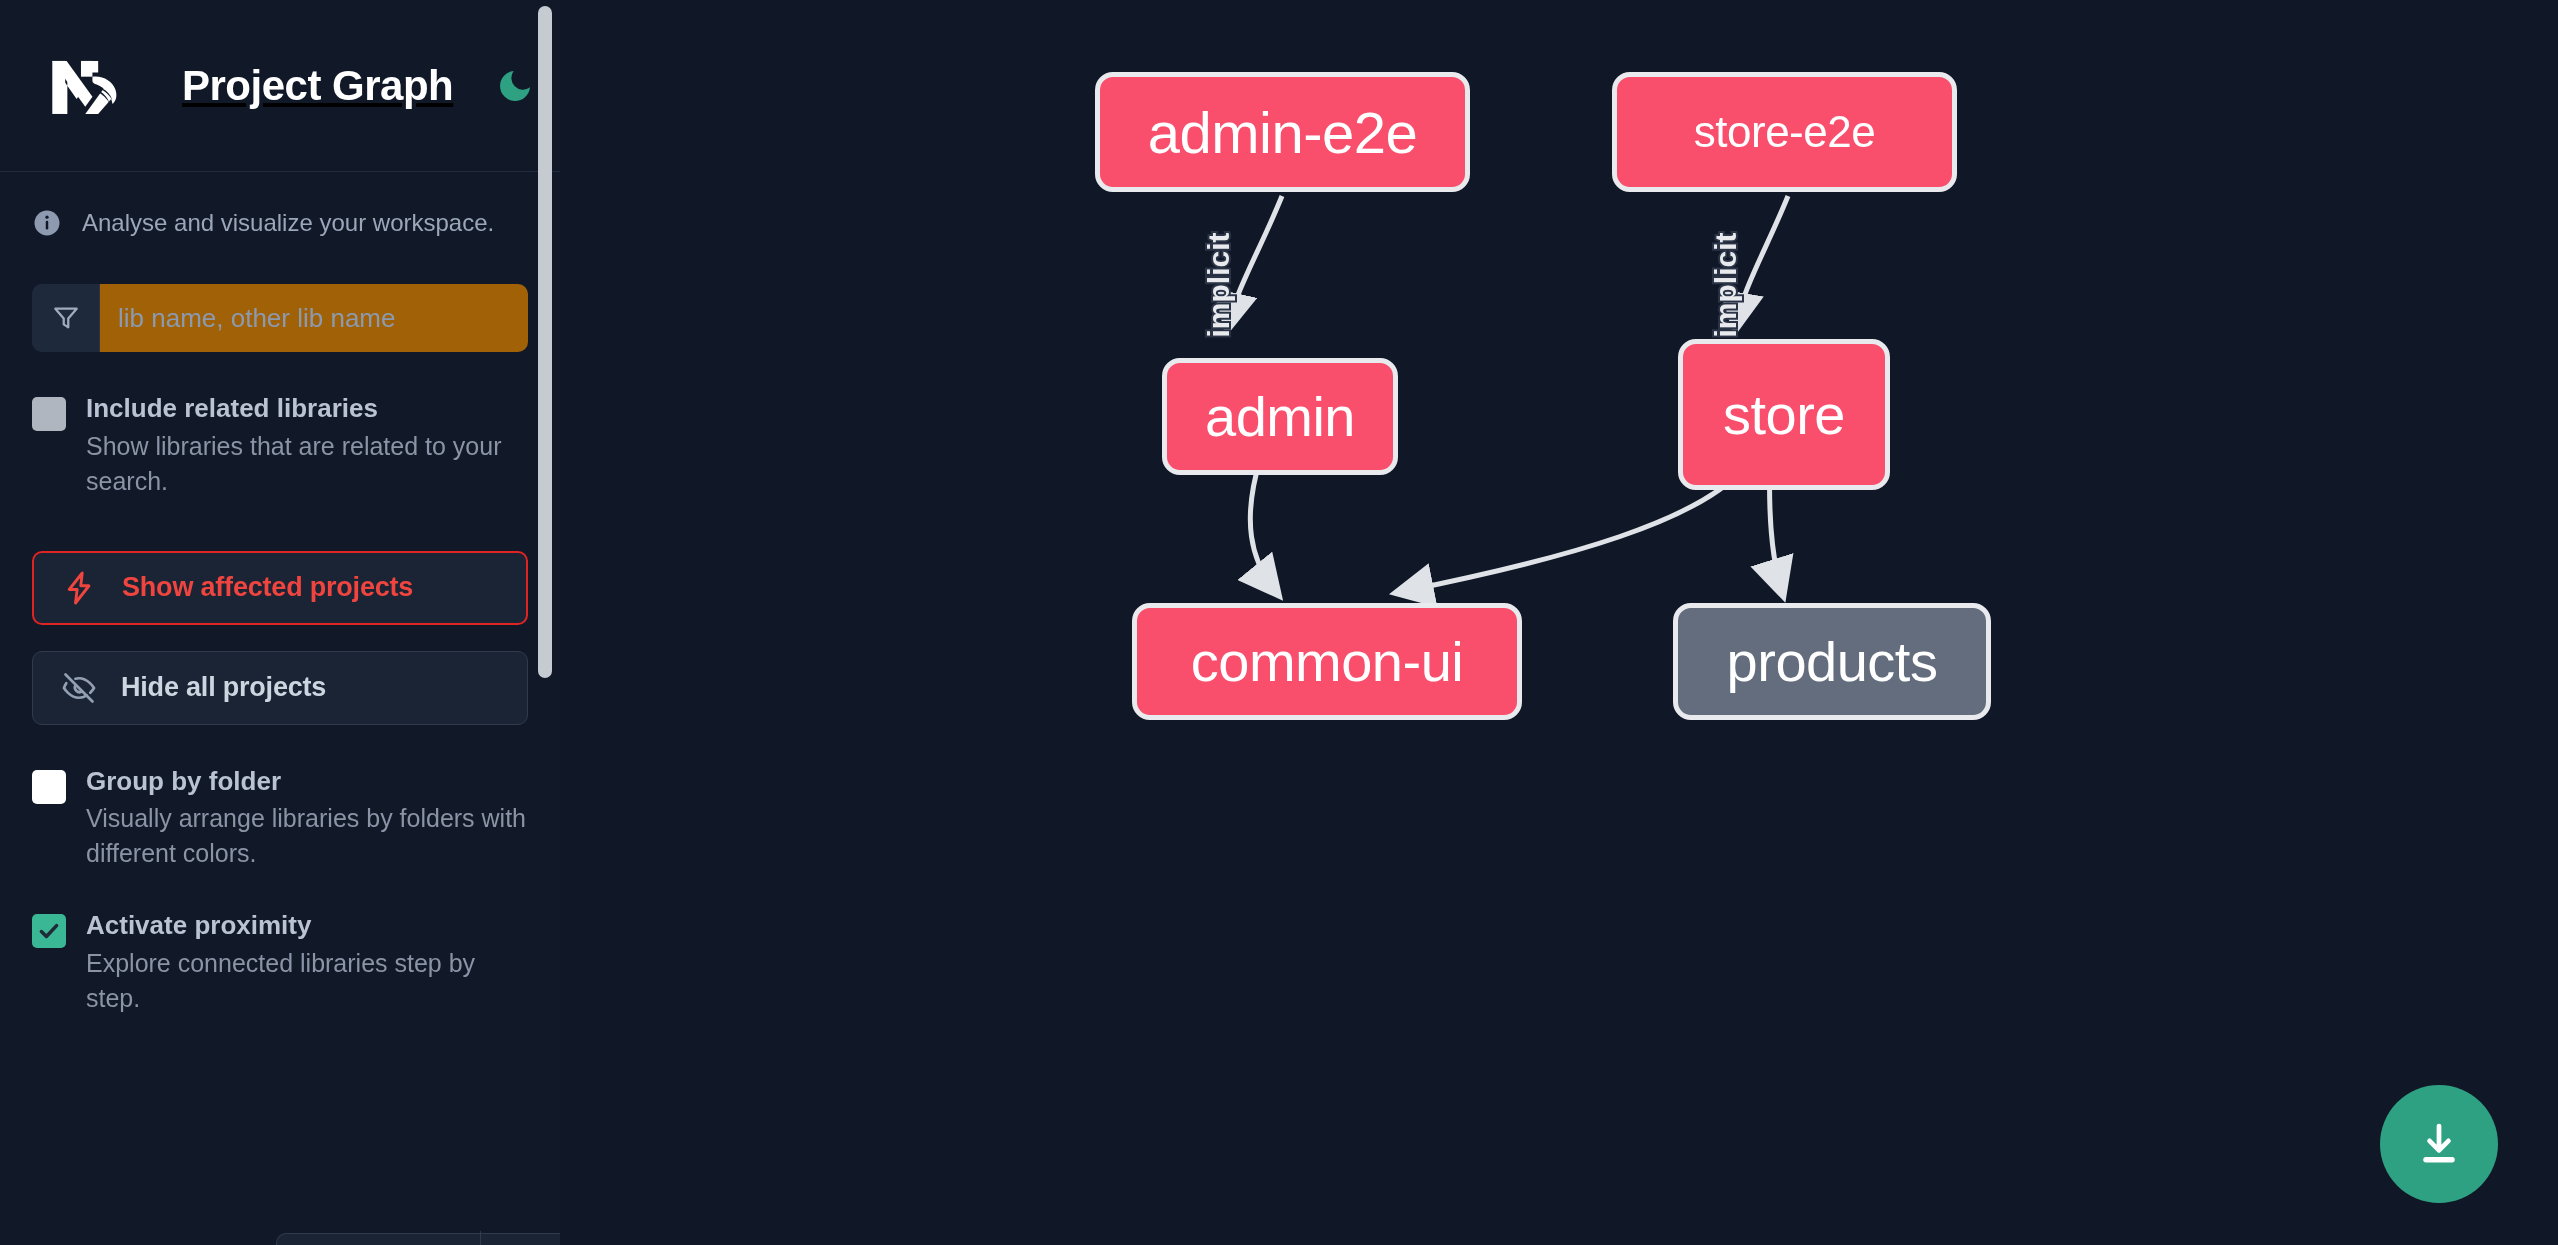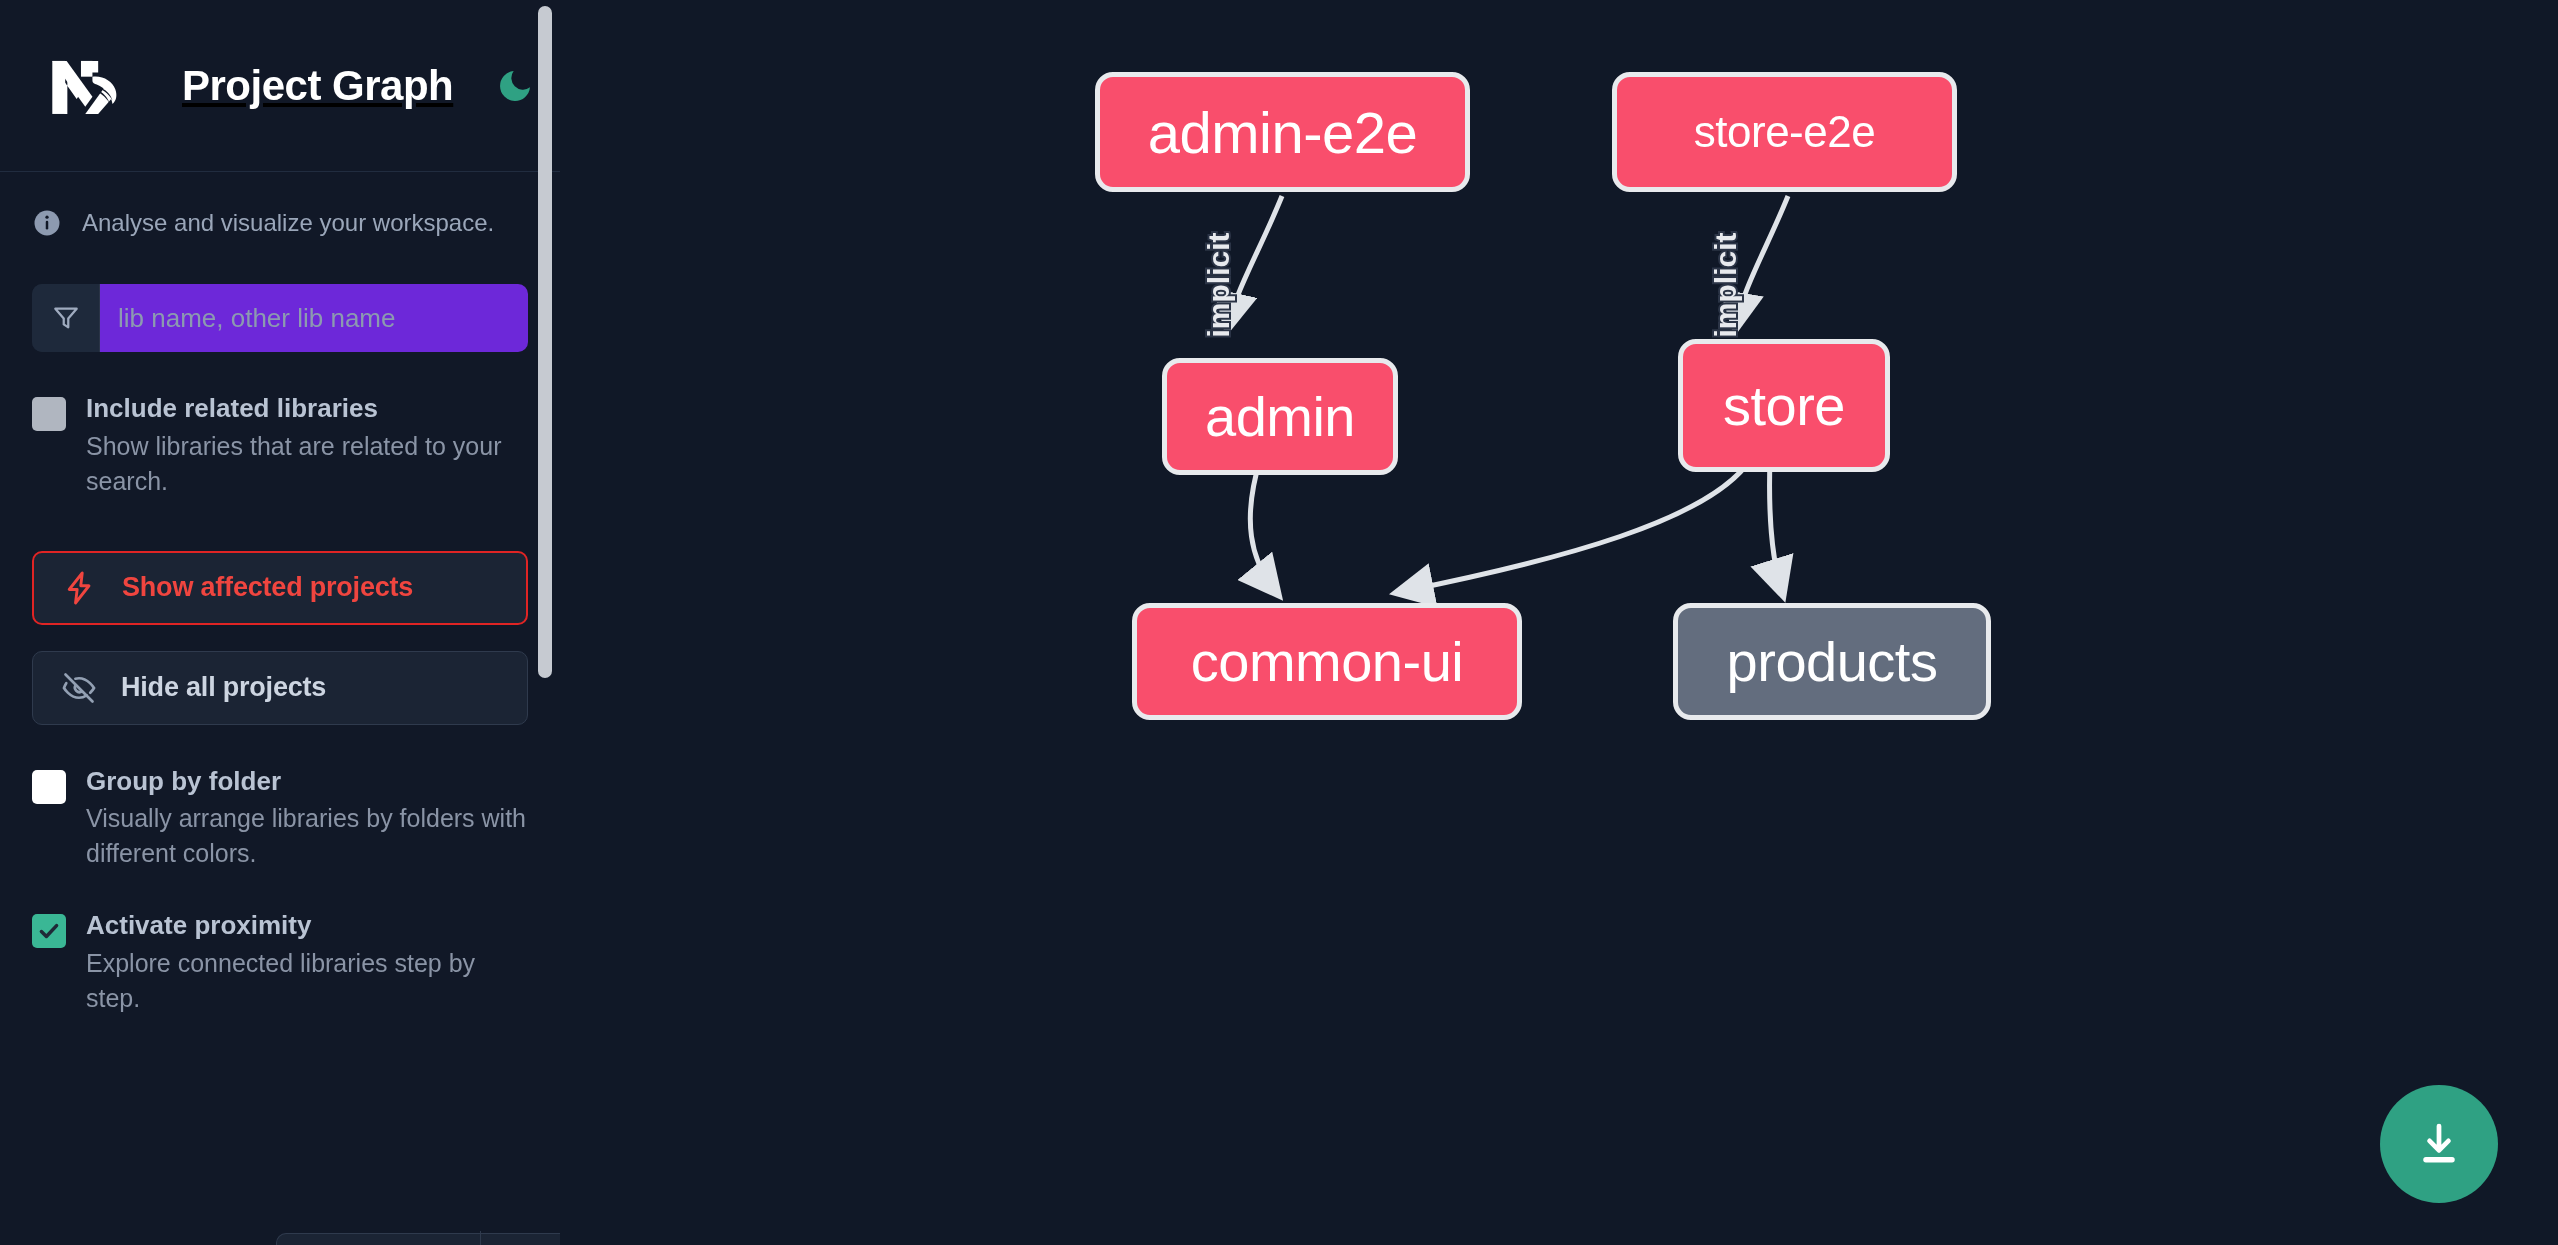--- a/index.html
+++ b/index.html
@@ -57,21 +57,21 @@
   }
   .filter-icon-box {
     width: 68px; flex: 0 0 68px;
     display: flex; align-items: center; justify-content: center;
     background: #1e293b;
     border-right: 1px solid #2a3purple;
     border-right: 1px solid #2a3446;
   }
   .filter-input {
     flex: 1 1 auto;
-    background: #6d28d9;
+    background: #a16207;
     border: none; outline: none;
     color: #cbd5e1;
     font-size: 26px;
     font-family: "Liberation Sans", sans-serif;
     padding: 0 18px;
   }
   .filter-input::placeholder { color: #8c9ab0; }
 
   .opt-row { display: flex; gap: 20px; margin-top: 40px; justify-content: flex-end; }
   .opt-row.tight { margin-top: 38px; }
@@ -296,21 +296,21 @@
 
     <div class="node pink" style="left:535px; top:72px; width:375px; height:120px; font-size:58px;">
       <span>admin-e2e</span>
     </div>
     <div class="node pink" style="left:1052px; top:72px; width:345px; height:120px; font-size:44px;">
       <span>store-e2e</span>
     </div>
     <div class="node pink" style="left:602px; top:358px; width:236px; height:117px; font-size:56px;">
       <span>admin</span>
     </div>
-    <div class="node pink" style="left:1118px; top:339px; width:212px; height:133px; font-size:56px;">
+    <div class="node pink" style="left:1118px; top:339px; width:212px; height:151px; font-size:56px;">
       <span>store</span>
     </div>
     <div class="node pink" style="left:572px; top:603px; width:390px; height:117px; font-size:56px;">
       <span>common-ui</span>
     </div>
     <div class="node grey" style="left:1113px; top:603px; width:318px; height:117px; font-size:56px;">
       <span>products</span>
     </div>
 
     <button class="dl-btn">

